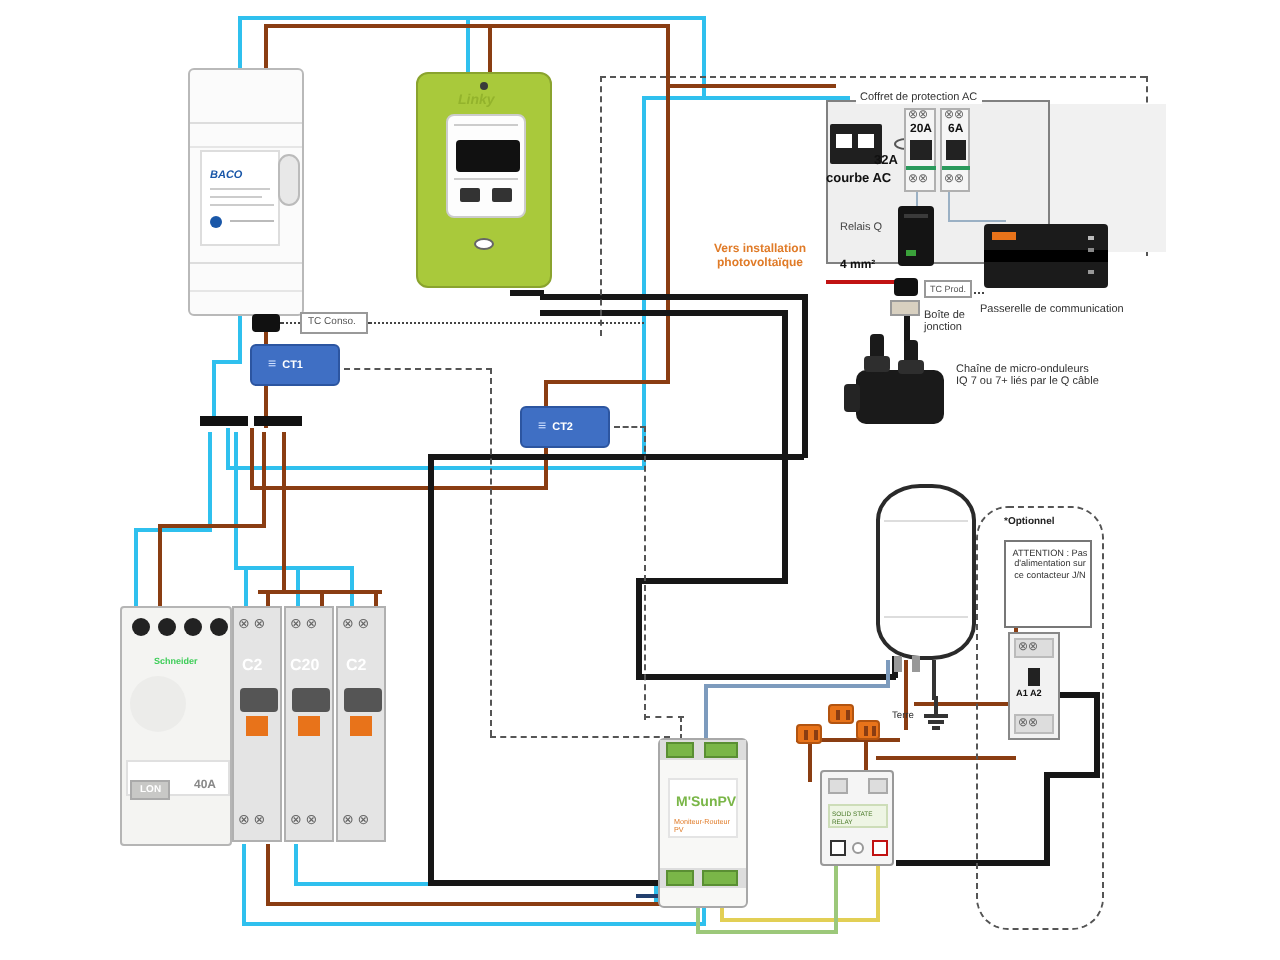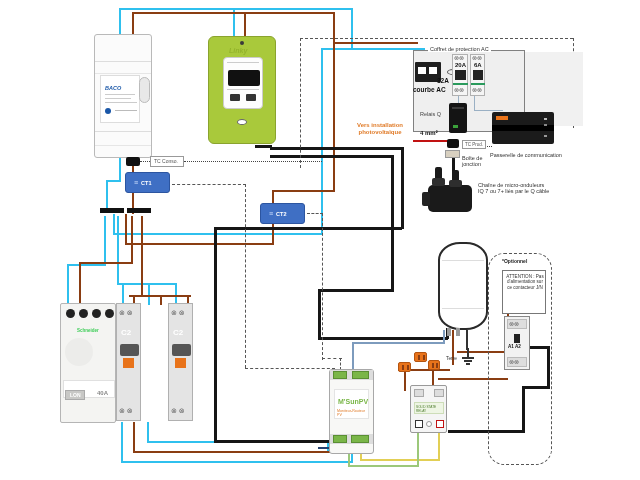--- a/index.html
+++ b/index.html
@@ -255,20 +255,27 @@
     <div class="lbl" style="left:36px;top:86px;font-size:6px;font-weight:bold;color:#888">40A</div>
   </div>
 
   <div class="module" style="left:116px;top:303px;width:25px;height:118px">
     <div class="lbl screw" style="left:2px;top:5px;font-size:7px">⊗ ⊗</div>
     <div class="lbl" style="left:4px;top:24px;font-size:8px;font-weight:bold;color:#fff">C2</div>
     <div class="a" style="left:3px;top:40px;width:19px;height:12px;background:#555;border-radius:2px"></div>
     <div class="a" style="left:6px;top:54px;width:11px;height:10px;background:#e8731a"></div>
     <div class="lbl screw" style="left:2px;top:103px;font-size:7px">⊗ ⊗</div>
   </div>
+  <div class="module" style="left:142px;top:303px;width:25px;height:118px">
+    <div class="lbl screw" style="left:2px;top:5px;font-size:7px">⊗ ⊗</div>
+    <div class="lbl" style="left:2px;top:24px;font-size:8px;font-weight:bold;color:#fff">C20</div>
+    <div class="a" style="left:3px;top:40px;width:19px;height:12px;background:#555;border-radius:2px"></div>
+    <div class="a" style="left:6px;top:54px;width:11px;height:10px;background:#e8731a"></div>
+    <div class="lbl screw" style="left:2px;top:103px;font-size:7px">⊗ ⊗</div>
+  </div>
   <div class="module" style="left:168px;top:303px;width:25px;height:118px">
     <div class="lbl screw" style="left:2px;top:5px;font-size:7px">⊗ ⊗</div>
     <div class="lbl" style="left:4px;top:24px;font-size:8px;font-weight:bold;color:#fff">C2</div>
     <div class="a" style="left:3px;top:40px;width:19px;height:12px;background:#555;border-radius:2px"></div>
     <div class="a" style="left:6px;top:54px;width:11px;height:10px;background:#e8731a"></div>
     <div class="lbl screw" style="left:2px;top:103px;font-size:7px">⊗ ⊗</div>
   </div>
 
   <div class="a" style="left:329px;top:369px;width:45px;height:85px;background:#f8f8f6;border:1px solid #a8a8a8;border-radius:3px">
     <div class="a" style="left:0;top:0;width:43px;height:10px;background:#ddd"></div>

